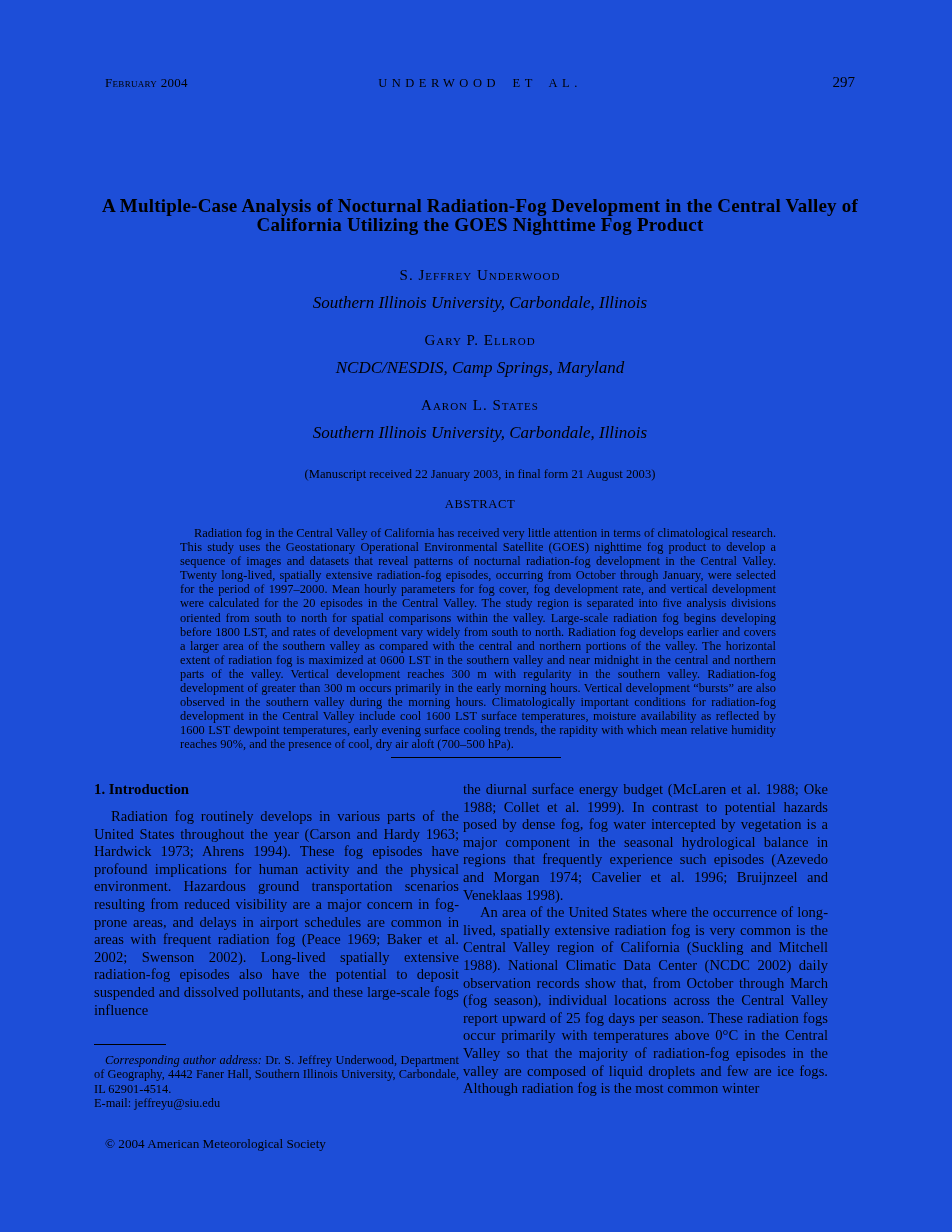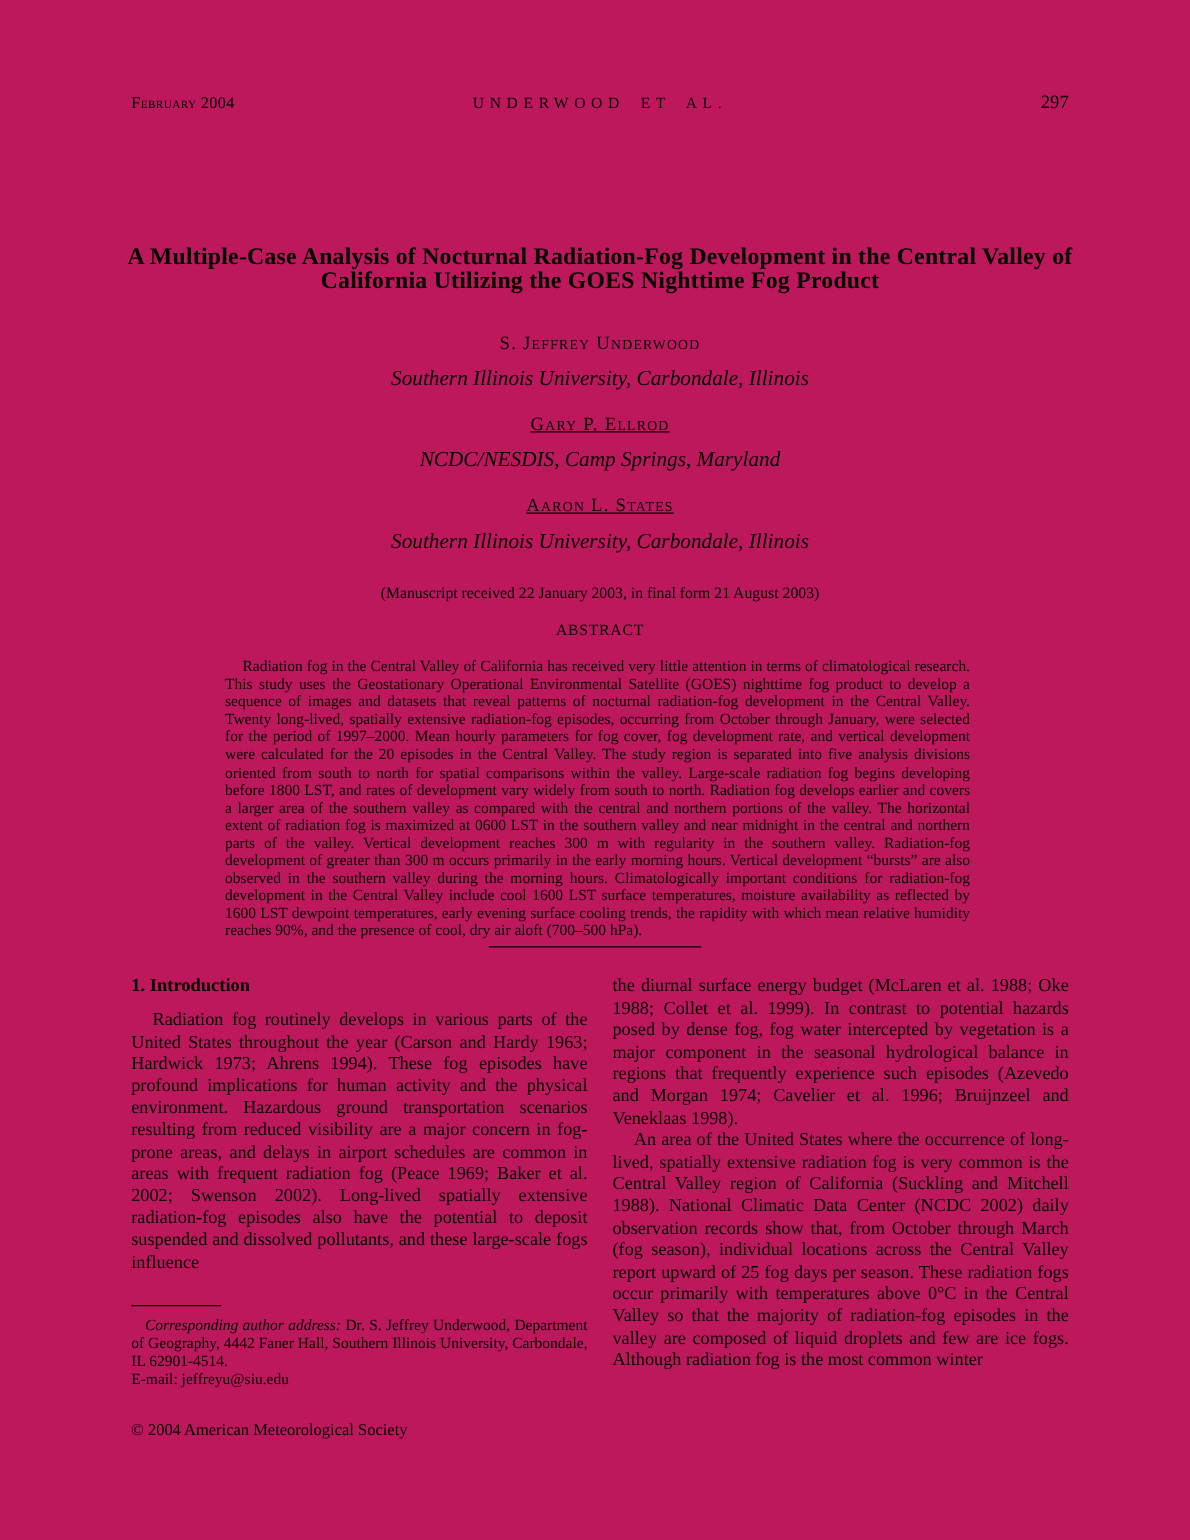--- a/index.html
+++ b/index.html
@@ -1,21 +1,21 @@
 <!DOCTYPE html>
 <html lang="en"><head>
 <meta charset="utf-8">
 <style>
   * { margin: 0; padding: 0; box-sizing: border-box; }
   html, body { background: #ffffff; }
   .page {
     position: relative;
     width: 952px;
     height: 1232px;
-    background: #be185d;
+    background: #1d4ed8;
     color: #000000;
     font-family: "Liberation Serif", "DejaVu Serif", serif;
     overflow: hidden;
   }
 
   
   .running-header {
     position: absolute;
     top: 74px; left: 105px; width: 750px;
     display: flex; align-items: baseline;
@@ -51,21 +51,21 @@
     line-height: 19px;
     letter-spacing: 0.2px;
   }
   .author-name {
     margin-top: 17px;
     font-variant: small-caps;
     font-size: 15px;
     letter-spacing: 1px;
   }
   .author-name.first { margin-top: 33px; }
-  .author-name.later { margin-top: 19px; text-decoration: underline; }
+  .author-name.later { margin-top: 19px; }
   .affiliation {
     margin-top: 9px;
     font-style: italic;
     font-size: 17px;
   }
   .ms-note {
     margin-top: 24px;
     font-size: 12.6px;
   }
   .abstract-heading {
@@ -91,23 +91,23 @@
   .divider-rule {
     position: absolute;
     top: 757px; left: 391px; width: 170px;
     border-top: 1px solid #000;
     height: 0;
   }
 
   
   .columns {
     position: absolute;
-    top: 781px; left: 105px; width: 750px; height: 330px;
+    top: 781px; left: 94px; width: 750px; height: 330px;
     display: flex;
-    gap: 20px;
+    gap: 4px;
   }
   .col { width: 365px; }
   .col-left { display: flex; flex-direction: column; }
   .section-heading {
     font-size: 14.8px;
     font-weight: bold;
     margin-bottom: 10px;
   }
   .body-text {
     font-size: 14.6px;

